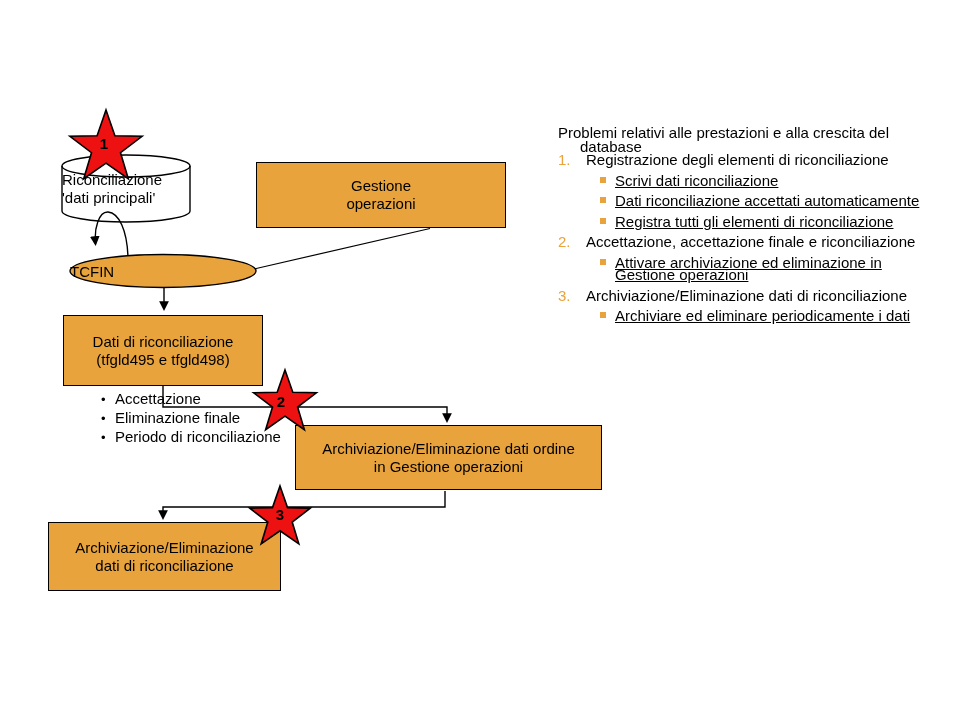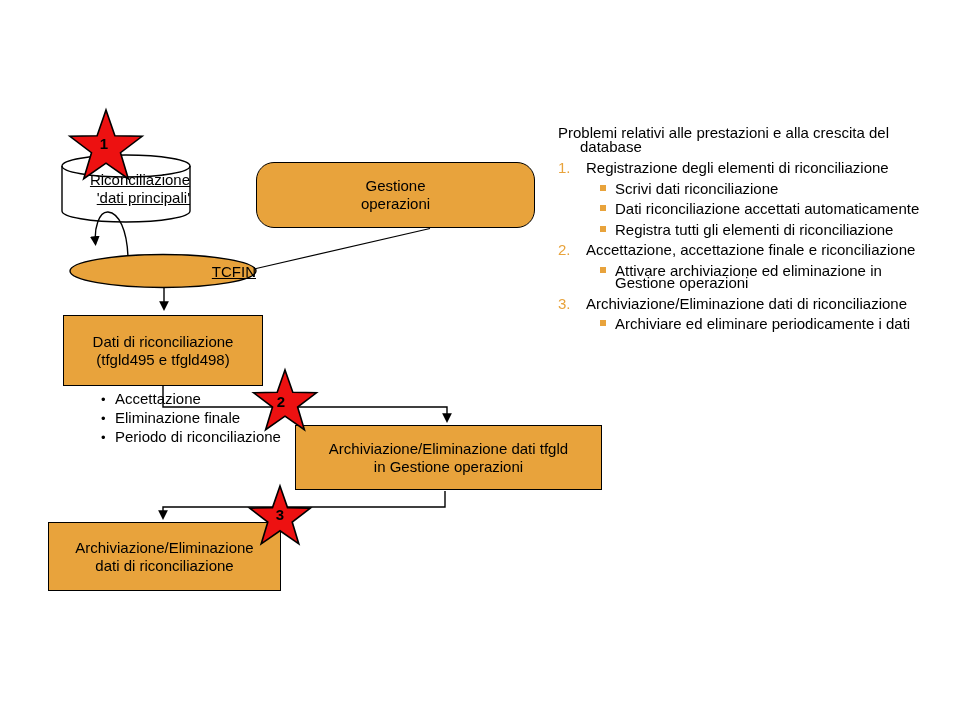--- a/index.html
+++ b/index.html
@@ -15,34 +15,34 @@
   }
   svg{position:absolute;left:0;top:0;pointer-events:none;}
   #layer-shapes{z-index:1;}
   #layer-stars{z-index:3;}
   .orange-box{
     position:absolute;z-index:2;background:var(--accent);
     border:1.4px solid var(--ink);box-sizing:border-box;
     display:flex;flex-direction:column;align-items:center;justify-content:center;
     font-size:15px;line-height:18px;text-align:center;white-space:nowrap;
   }
-  .shape-label{position:absolute;z-index:2;text-align:right;font-size:15px;line-height:18px;white-space:nowrap;text-decoration:underline;}
+  .shape-label{position:absolute;z-index:2;text-align:left;font-size:15px;line-height:18px;white-space:nowrap;}
   .cyl-text{left:62px;top:171px;width:128px;}
   .tcfin-text{left:70px;top:256px;width:186px;line-height:31px;}
   .side-bullets{position:absolute;z-index:2;left:101px;top:390px;font-size:15px;line-height:18px;white-space:nowrap;}
   .side-bullets .row{display:flex;align-items:baseline;}
   .side-bullets .dot{width:14px;font-size:13px;}
   
   .rp{position:absolute;z-index:2;left:558px;top:126px;width:400px;font-size:15px;white-space:nowrap;}
   .rp .ln{line-height:13.5px;height:13.5px;}
-  .rp .intro{margin-bottom:8px;}
+  .rp .intro{}
   .rp .intro .l2{padding-left:22px;}
   .rp .item{display:flex;margin-bottom:7px;}
   .rp .num{width:28px;flex:none;color:var(--accent);}
-  .rp .sub{position:relative;padding-left:57px;margin-bottom:7px;}
+  .rp .sub{position:relative;padding-left:57px;margin-bottom:7px;text-decoration:underline;}
   .rp .sub .sq{
     position:absolute;left:42px;top:3px;width:6px;height:6px;background:var(--accent);
   }
   .rp .sub .l2{line-height:12.5px;height:12.5px;}
   .rp .sub .l2:empty{display:none;}
   .star-num{font-size:15px;font-weight:bold;fill:var(--ink);text-anchor:middle;}
 </style>
 </head>
 <body>
 
@@ -66,32 +66,32 @@
 
     <ellipse cx="163" cy="271" rx="93" ry="16.5" fill="var(--accent)" stroke="#000" stroke-width="1.4"></ellipse>
 
     <line x1="164" y1="288" x2="164" y2="309" stroke="#000" stroke-width="1.4" marker-end="url(#arr)"></line>
 
     <path d="M 163,386 L 163,407 L 447,407 L 447,421" fill="none" stroke="#000" stroke-width="1.4" marker-end="url(#arr)"></path>
 
     <path d="M 445,491 L 445,507 L 163,507 L 163,518" fill="none" stroke="#000" stroke-width="1.4" marker-end="url(#arr)"></path>
   </svg>
 
-  <div class="orange-box" style="left:256px;top:162px;width:279px;height:66px;border-radius:18px;">
+  <div class="orange-box" style="left:256px;top:162px;width:250px;height:66px;">
     <div>Gestione</div>
     <div>operazioni</div>
   </div>
 
   <div class="orange-box" style="left:63px;top:315px;width:200px;height:71px;">
     <div>Dati di riconciliazione</div>
     <div>(tfgld495 e tfgld498)</div>
   </div>
 
   <div class="orange-box" style="left:295px;top:425px;width:307px;height:65px;">
-    <div>Archiviazione/Eliminazione dati tfgld</div>
+    <div>Archiviazione/Eliminazione dati ordine</div>
     <div>in Gestione operazioni</div>
   </div>
 
   <div class="orange-box" style="left:48px;top:522px;width:233px;height:69px;">
     <div>Archiviazione/Eliminazione</div>
     <div>dati di riconciliazione</div>
   </div>
 
   <div class="shape-label cyl-text">
     <div>Riconciliazione</div>

